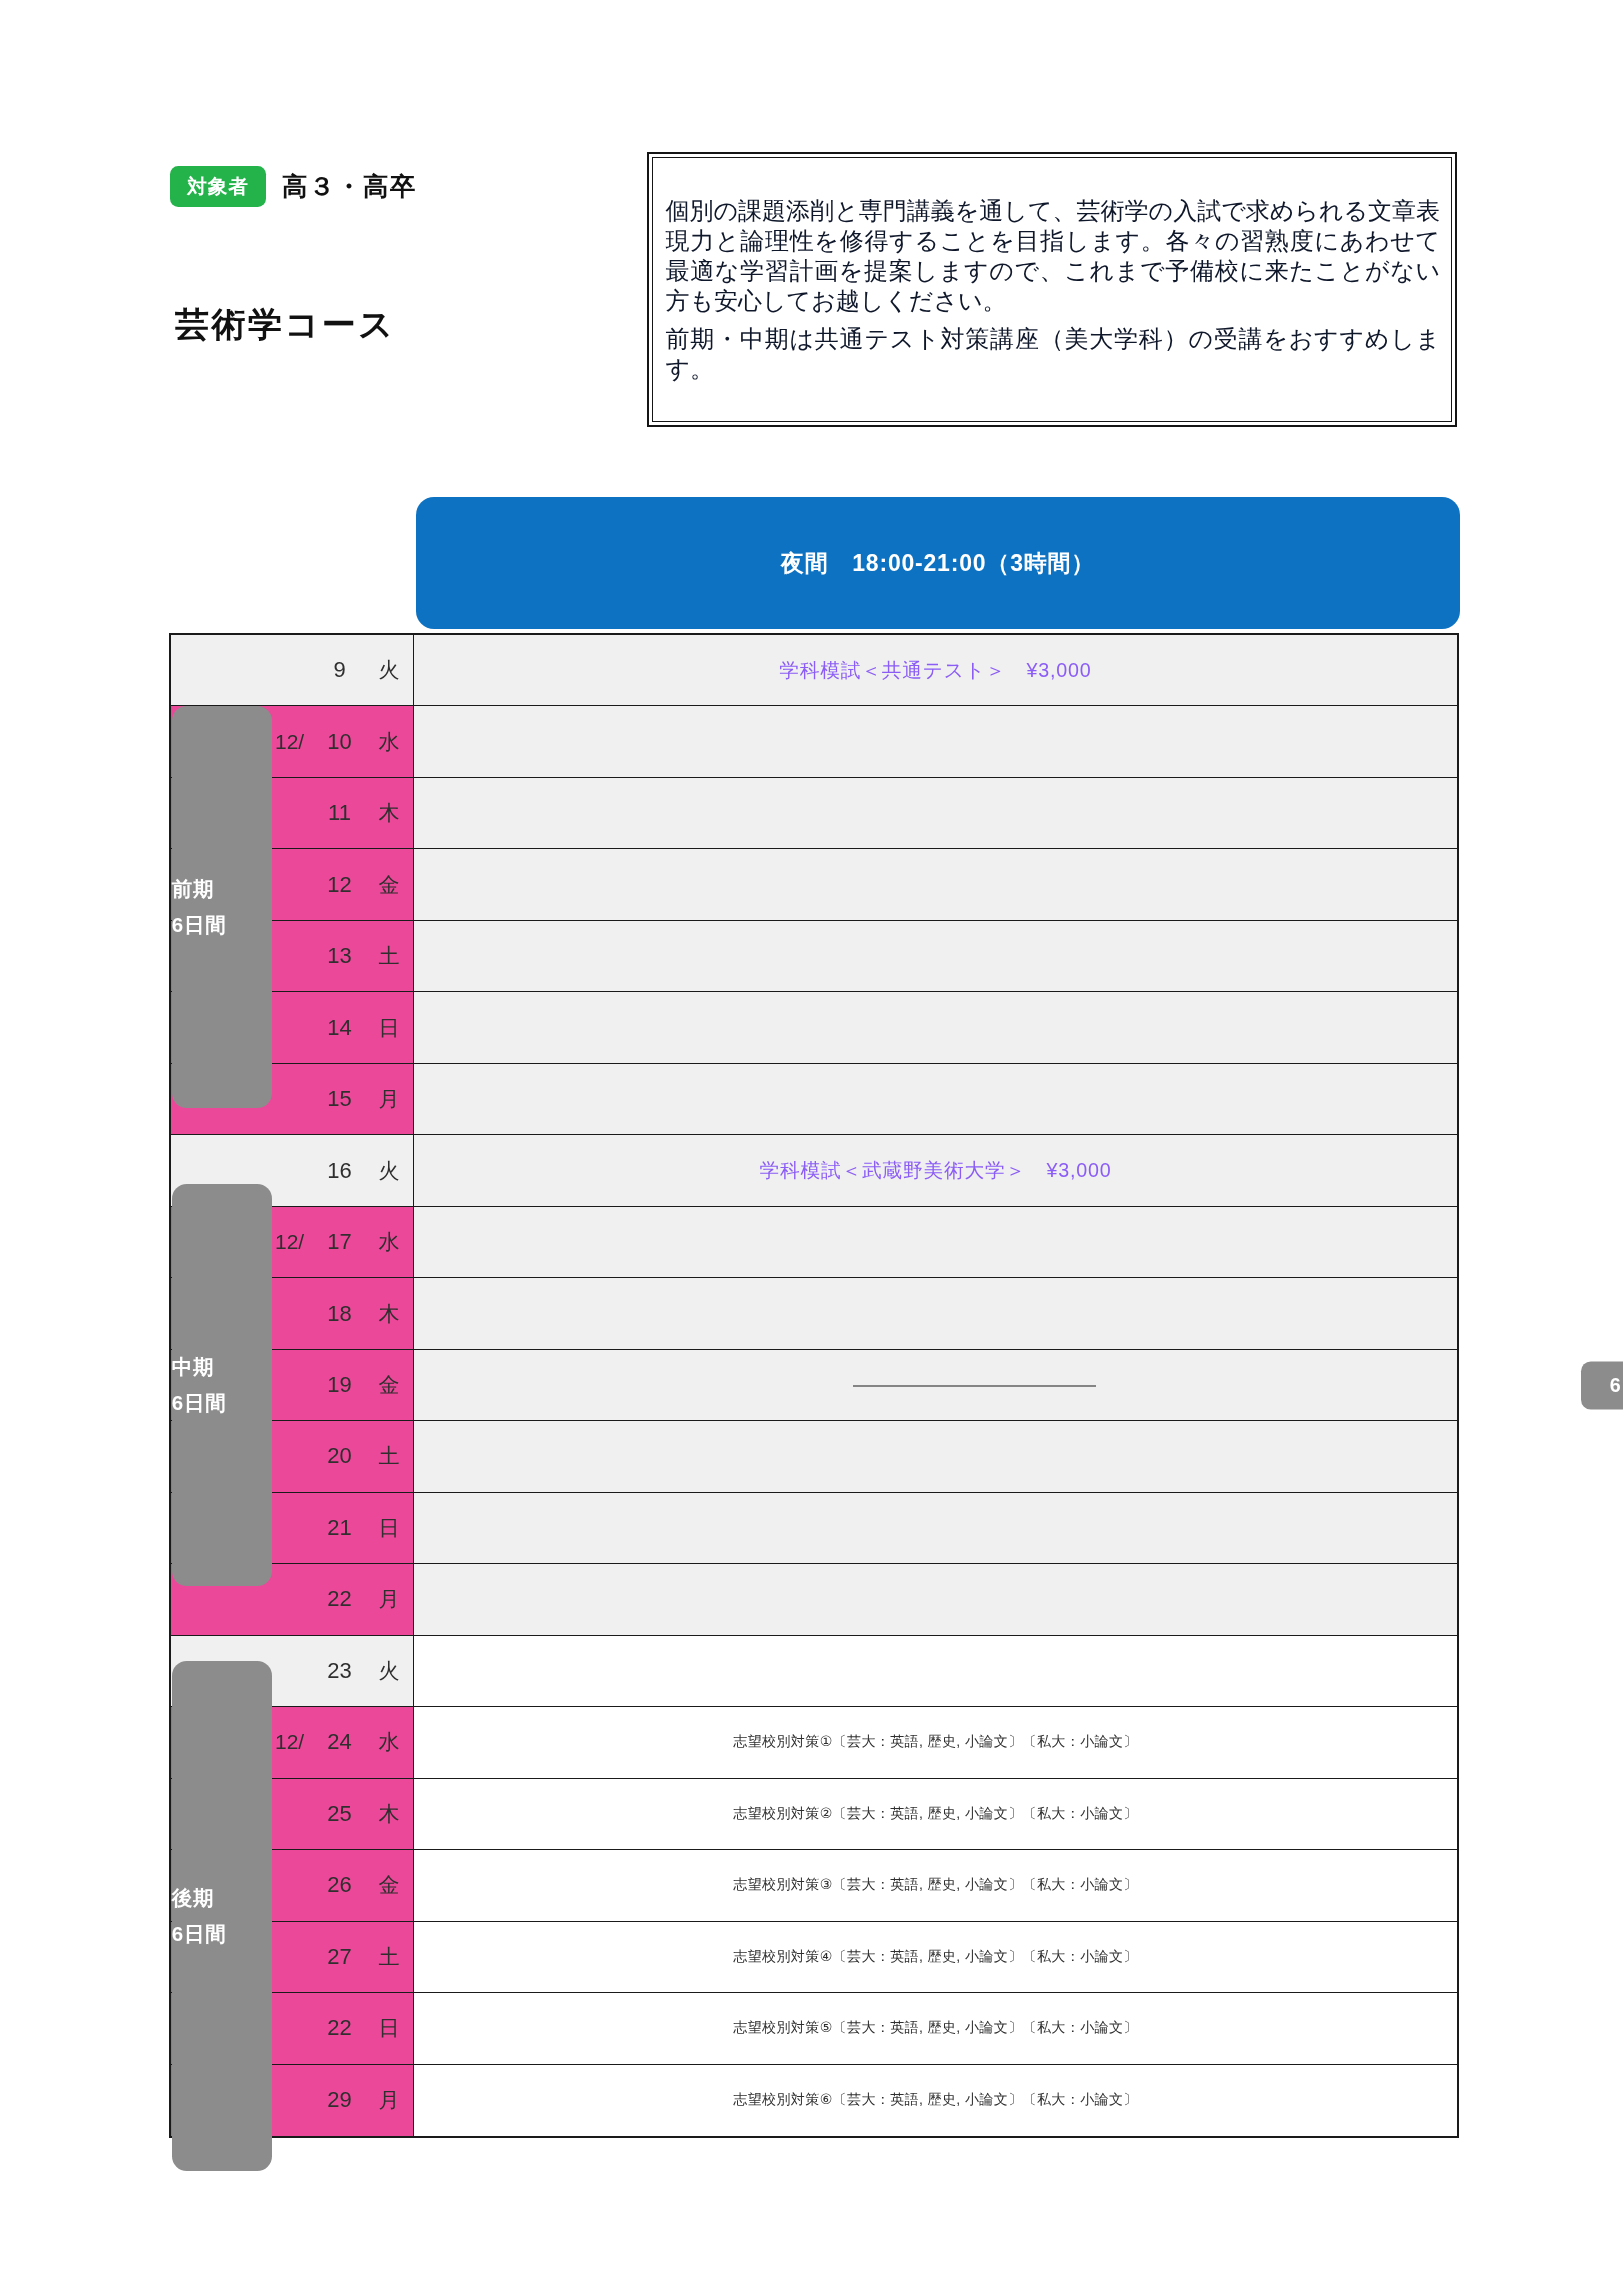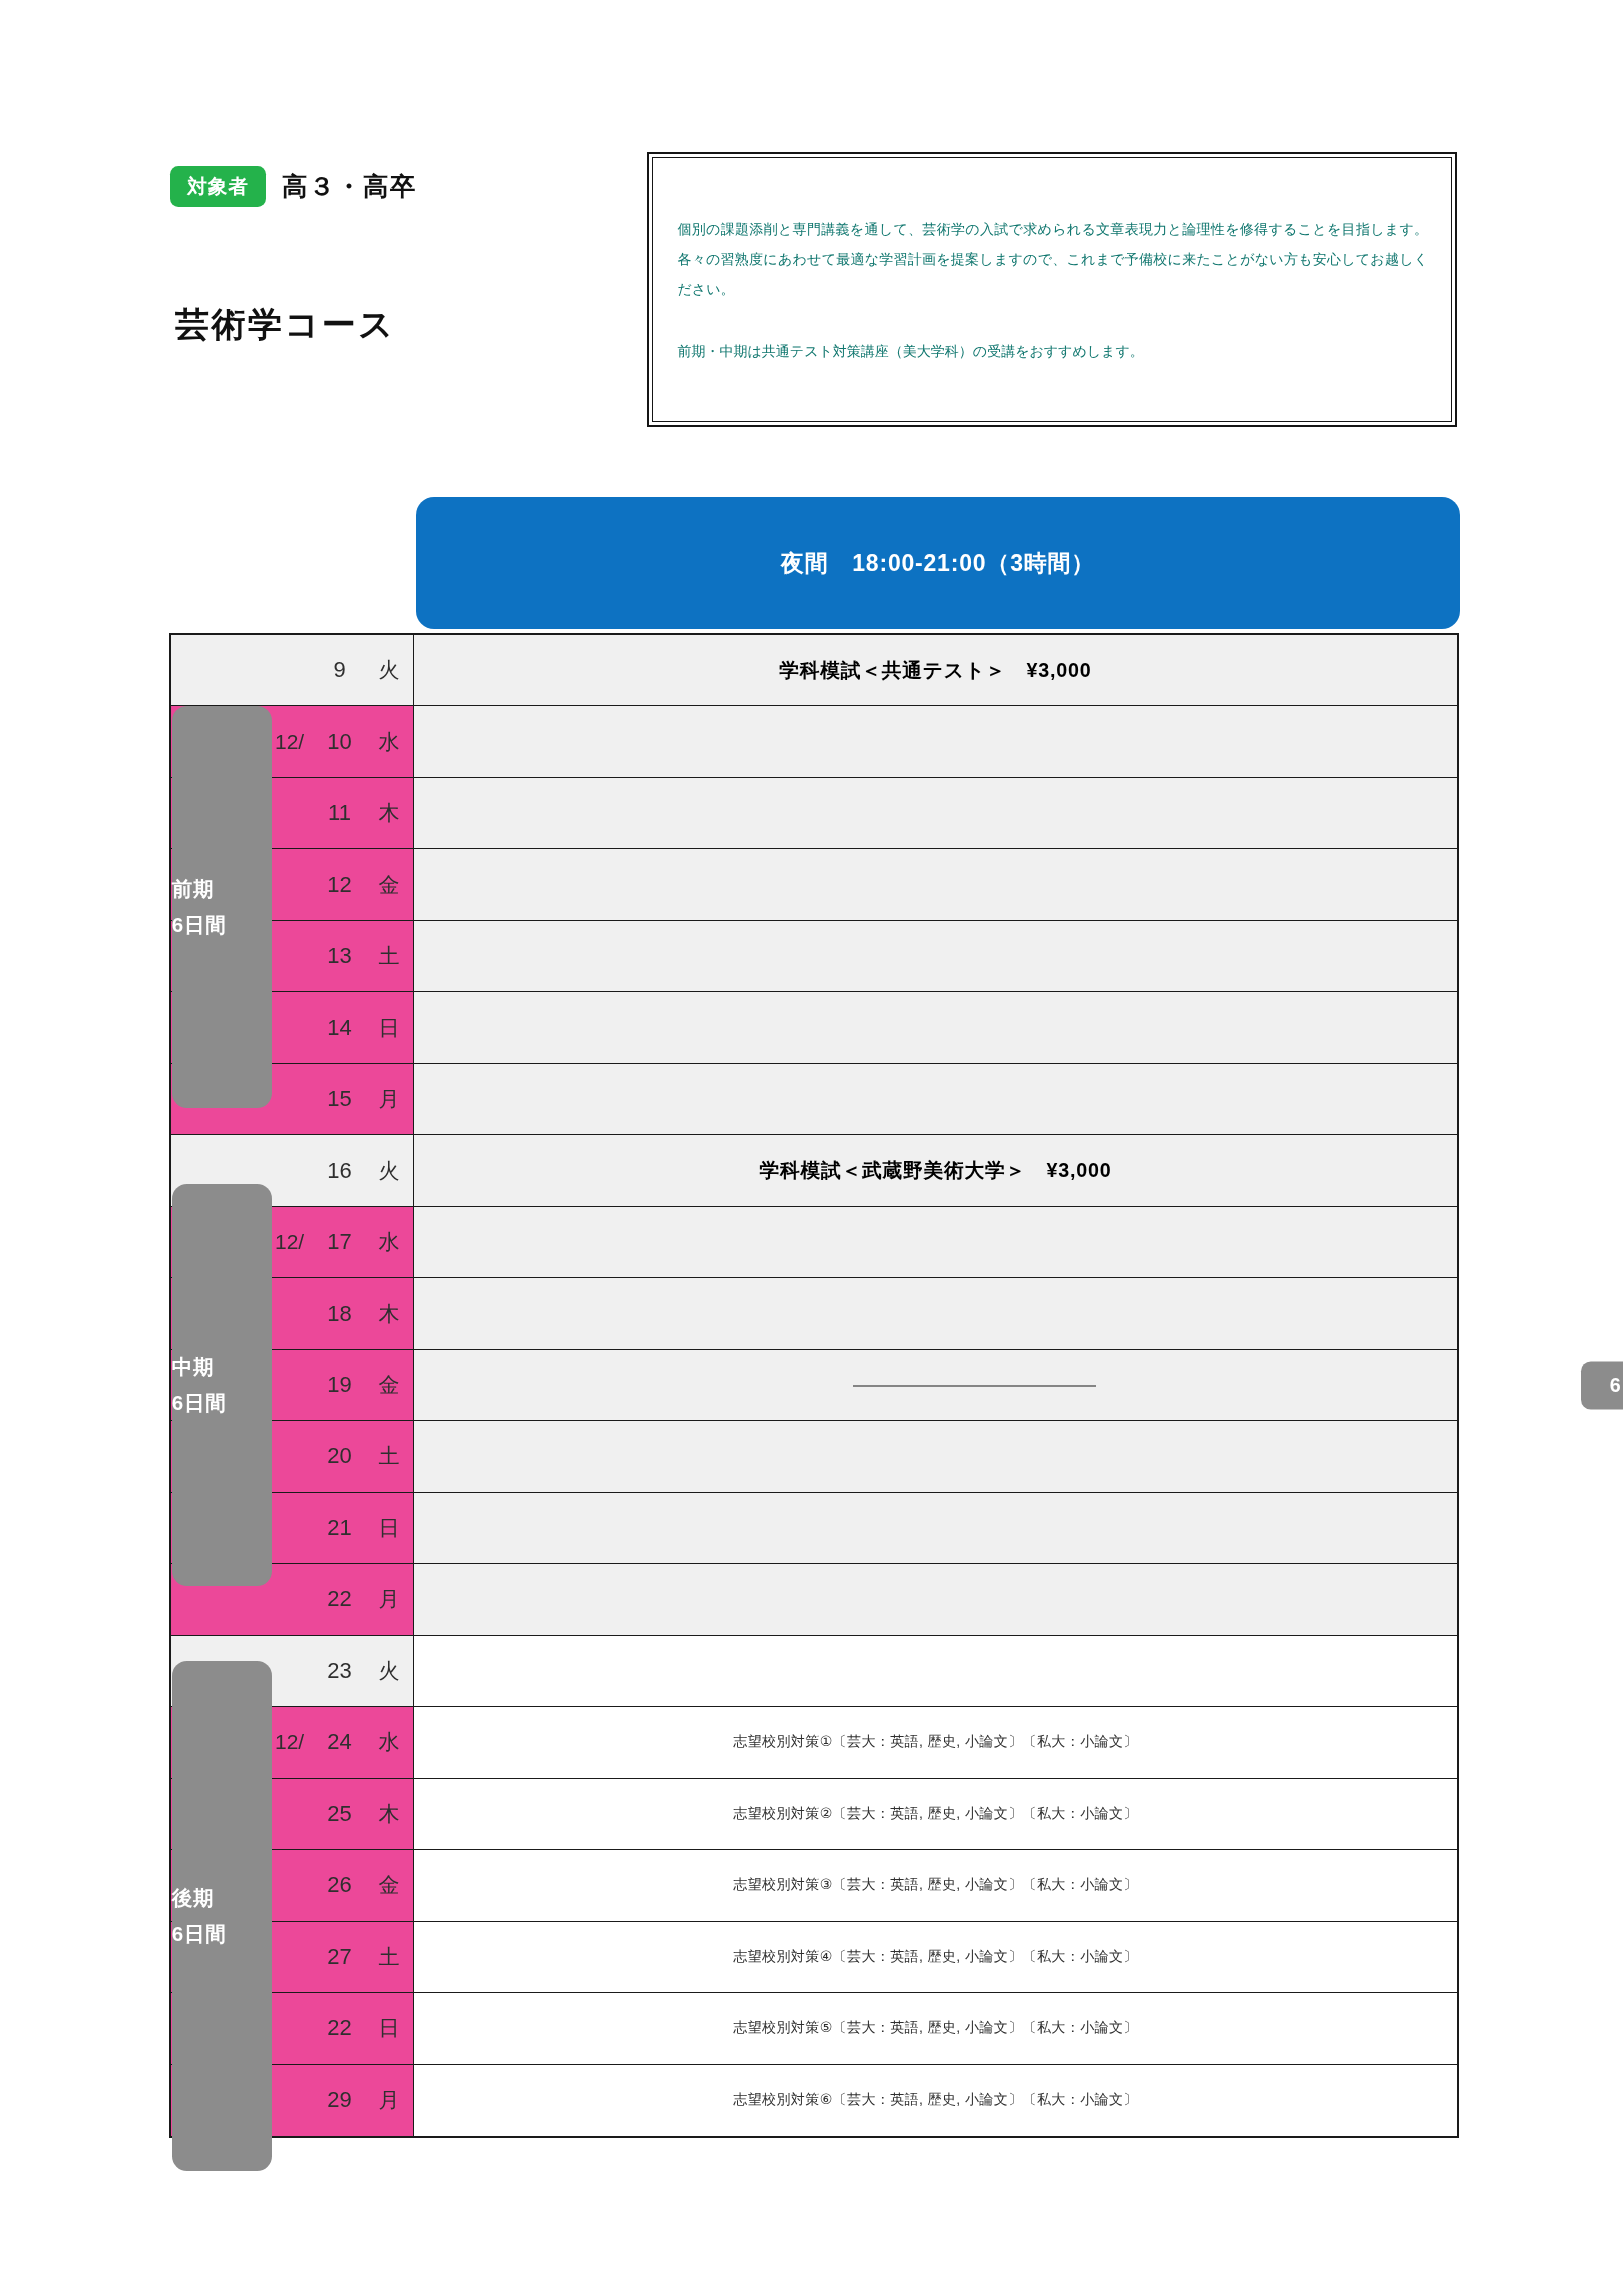--- a/index.html
+++ b/index.html
@@ -31,21 +31,21 @@
     position:absolute;left:647px;top:152px;width:810px;height:275px;
     border:2.5px solid #151515;box-sizing:border-box;background:#fff;
   }
   .desc-inner{
     position:absolute;left:3.3px;top:3.3px;right:3.3px;bottom:3.3px;
     border:1.6px solid #151515;
     display:flex;flex-direction:column;justify-content:center;
     padding:0 6.6px 0 8.2px;box-sizing:border-box;
   }
   .desc-inner p{
-    margin:16px;font-size:14px;line-height:30px;color:#0f766e;
+    margin:4px;font-size:24px;line-height:30px;color:#0f172a;
     text-align:justify;
   }
   
   .session-banner{
     position:absolute;left:416px;top:497px;width:1044px;height:132px;
     background:#0d72c2;border-radius:18px;
     display:flex;align-items:center;justify-content:center;
     color:#fff;font-size:23px;font-weight:bold;letter-spacing:0.8px;
   }
   
@@ -64,21 +64,21 @@
   .dprefix{width:39px;font-size:21px;color:#2f2f2f;}
   .dnum{width:51px;text-align:center;font-size:22px;color:#2f2f2f;}
   .dday{width:48px;text-align:center;font-size:21px;color:#2f2f2f;}
   .ccell{
     flex:1;position:relative;
     display:flex;align-items:center;justify-content:center;
     background:#fff;
   }
   .trow.exam .dcell,.trow.exam .ccell{background:#f0f0f0;}
   .trow.empty .ccell{background:#f0f0f0;}
-  .exam-text{color:#000000;font-weight:bold;font-size:19.7px;letter-spacing:0.8px;}
+  .exam-text{color:#8b5cf6;font-weight:normal;font-size:19.7px;letter-spacing:0.8px;}
   .lesson-text{color:#2f2f2f;font-size:14px;letter-spacing:0.4px;}
   .days-badge{
     position:absolute;left:485px;top:50%;transform:translateY(-50%);
     width:108px;height:48px;border-radius:9.8px;background:#8c8c8c;
     color:#fff;font-size:19.7px;font-weight:bold;
     display:flex;align-items:center;justify-content:center;
   }
   .price{
     position:absolute;left:682px;top:50%;transform:translateY(-50%);
     font-size:22px;font-weight:bold;color:#111;

